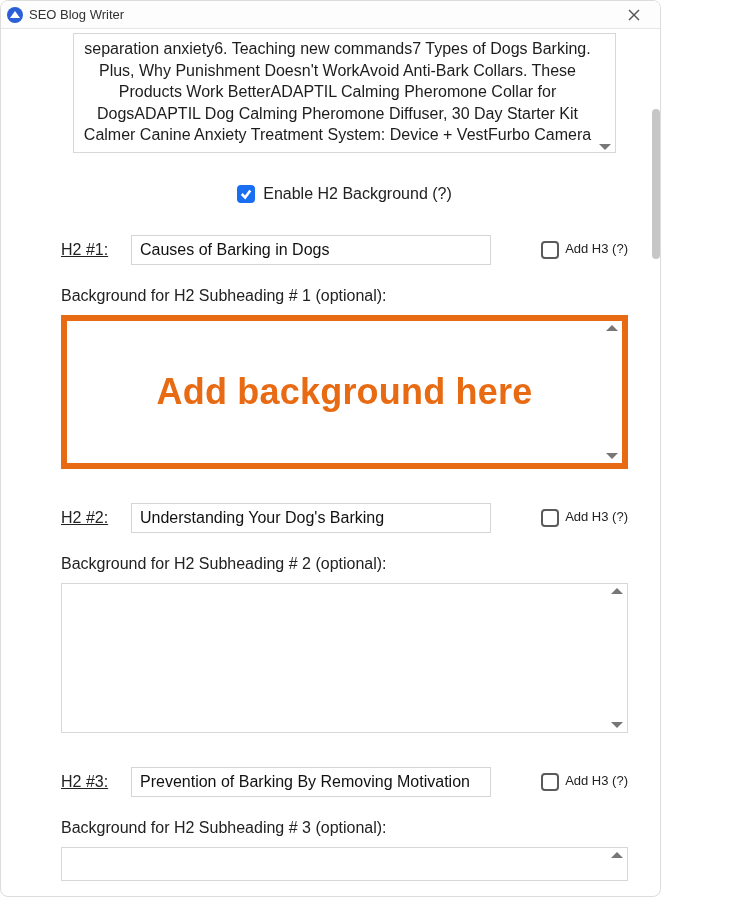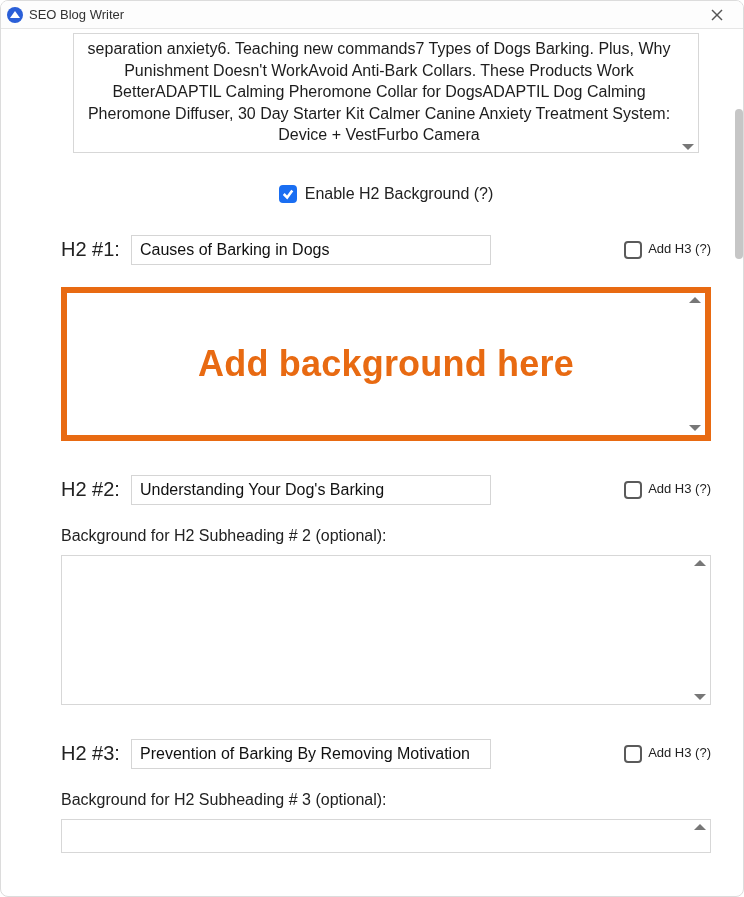--- a/index.html
+++ b/index.html
@@ -97,23 +97,24 @@
   }
   .chk.checked svg { width:12px; height:12px; stroke:#fff; stroke-width:3; fill:none; }
 
   .h2-row {
     display:flex; align-items:center;
     gap:10px;
     margin: 0 0 22px 0;
   }
   .h2-row .lbl {
     width:60px;
-    font-size:20px;
+    font-size:16px;
     color:#222;
     white-space:nowrap;
+    text-decoration:underline;
   }
   .h2-row input[type=text] {
     flex:0 0 auto;
     width:360px;
     height:30px;
     border:1px solid #d5d5d5;
     padding:8px 8px;
     font-size:16px;
     color:#111;
     background:#fff;
@@ -178,21 +179,21 @@
 
   
   .bg-box.partial {
     height:34px;
     margin-bottom:0;
   }
 
   .window {
     border:1px solid #dcdcdc;
     border-radius:8px;
-    width:744px; height:897px;
+    width:661px; height:897px;
     overflow:hidden;
     position:absolute; left:0; top:0;
     box-shadow:0 0 0 rgba(0,0,0,0);
   }
 </style>
 </head>
 <body>
 
 <div class="window">
 
@@ -232,20 +233,21 @@
       </div>
 
       <div class="h2-row">
         <span class="lbl">H2 #1:</span>
         <input type="text" value="Causes of Barking in Dogs" style="">
         <span class="addh3">
           <span class="chk"></span>
           <span>Add H3 (?)</span>
         </span>
       </div>
+      <div class="bg-label">Background for H2 Subheading # 1 (optional):</div>
       <div class="bg-box highlighted">
         <span class="sb-up">
             <span class="tri up"></span>
           </span>
         <div class="overlay-text">Add background here</div>
         <span class="sb-down">
             <span class="tri down"></span>
           </span>
       </div>
 

